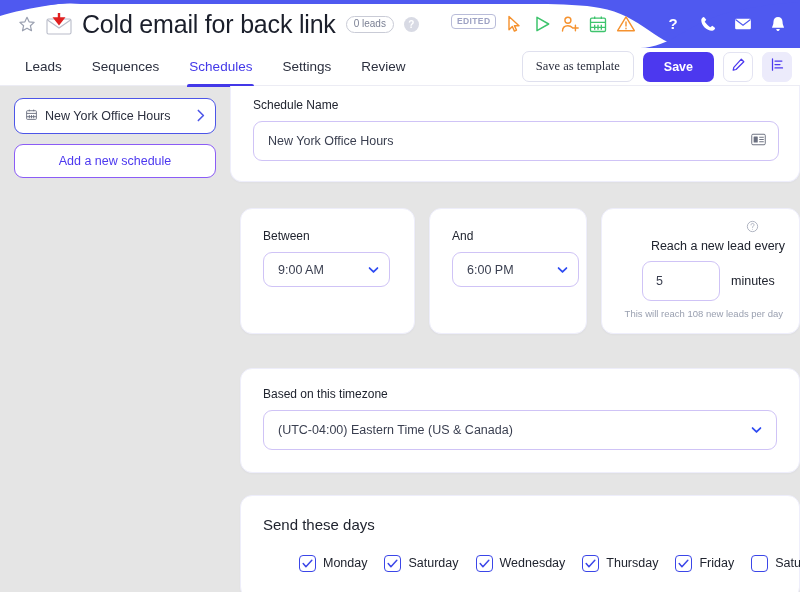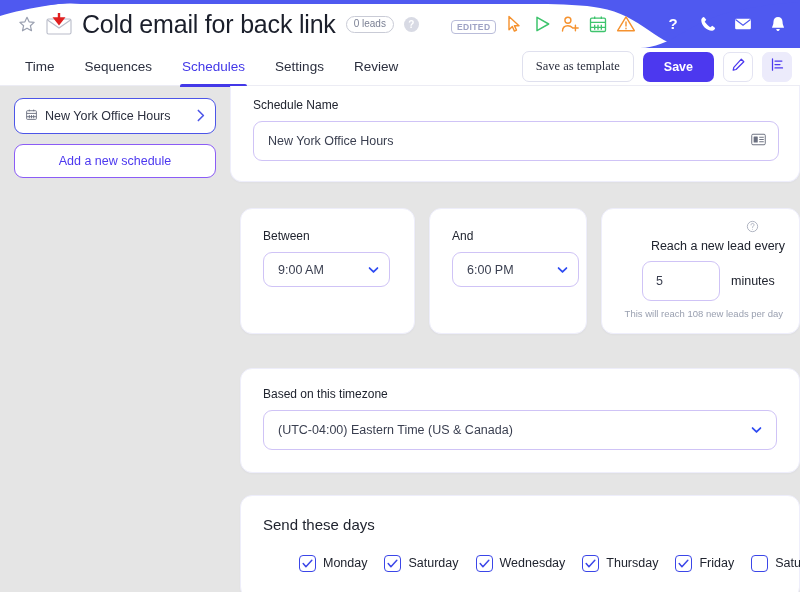--- a/index.html
+++ b/index.html
@@ -46,21 +46,21 @@
     line-height: 1;
     white-space: nowrap;
   }
   .help-circle {
     width:15px; height:15px; border-radius:50%;
     background:#d8dae4; color:#ffffff;
     font-size:10px; line-height:15px; text-align:center;
     font-weight:700;
   }
 
-  .tb-mid { position:relative; z-index:2; display:flex; align-items:flex-end; gap:8px; margin-left:32px; }
+  .tb-mid { position:relative; z-index:2; display:flex; align-items:flex-start; gap:8px; margin-left:32px; }
   .edited-badge {
     border: 1.2px solid #b9bcd9;
     border-radius: 4px;
     color: #9ea2c4;
     font-size: 8.5px;
     font-weight: 700;
     letter-spacing: 0.4px;
     padding: 2px 5px;
     line-height: 1;
   }
@@ -379,21 +379,21 @@
         <svg width="18" height="18" viewBox="0 0 24 24" fill="#ffffff">
           <path d="M12 2.5 C8.5 2.5 6 5.2 6 8.6 C6 13.5 4 15.5 4 17 H20 C20 15.5 18 13.5 18 8.6 C18 5.2 15.5 2.5 12 2.5 Z"></path>
           <path d="M9.6 18.6 C9.9 20.2 10.9 21.3 12 21.3 C13.1 21.3 14.1 20.2 14.4 18.6 Z"></path>
         </svg>
       </span>
 
     </div>
   </div>
 
   <div class="tabbar">
-    <div class="tab">Time</div>
+    <div class="tab">Leads</div>
     <div class="tab">Sequences</div>
     <div class="tab active">Schedules</div>
     <div class="tab">Settings</div>
     <div class="tab">Review</div>
 
     <div class="tabbar-right">
       <button class="btn-outline">Save as template</button>
       <button class="btn-primary">Save</button>
       <div class="icon-btn">
         <span>

